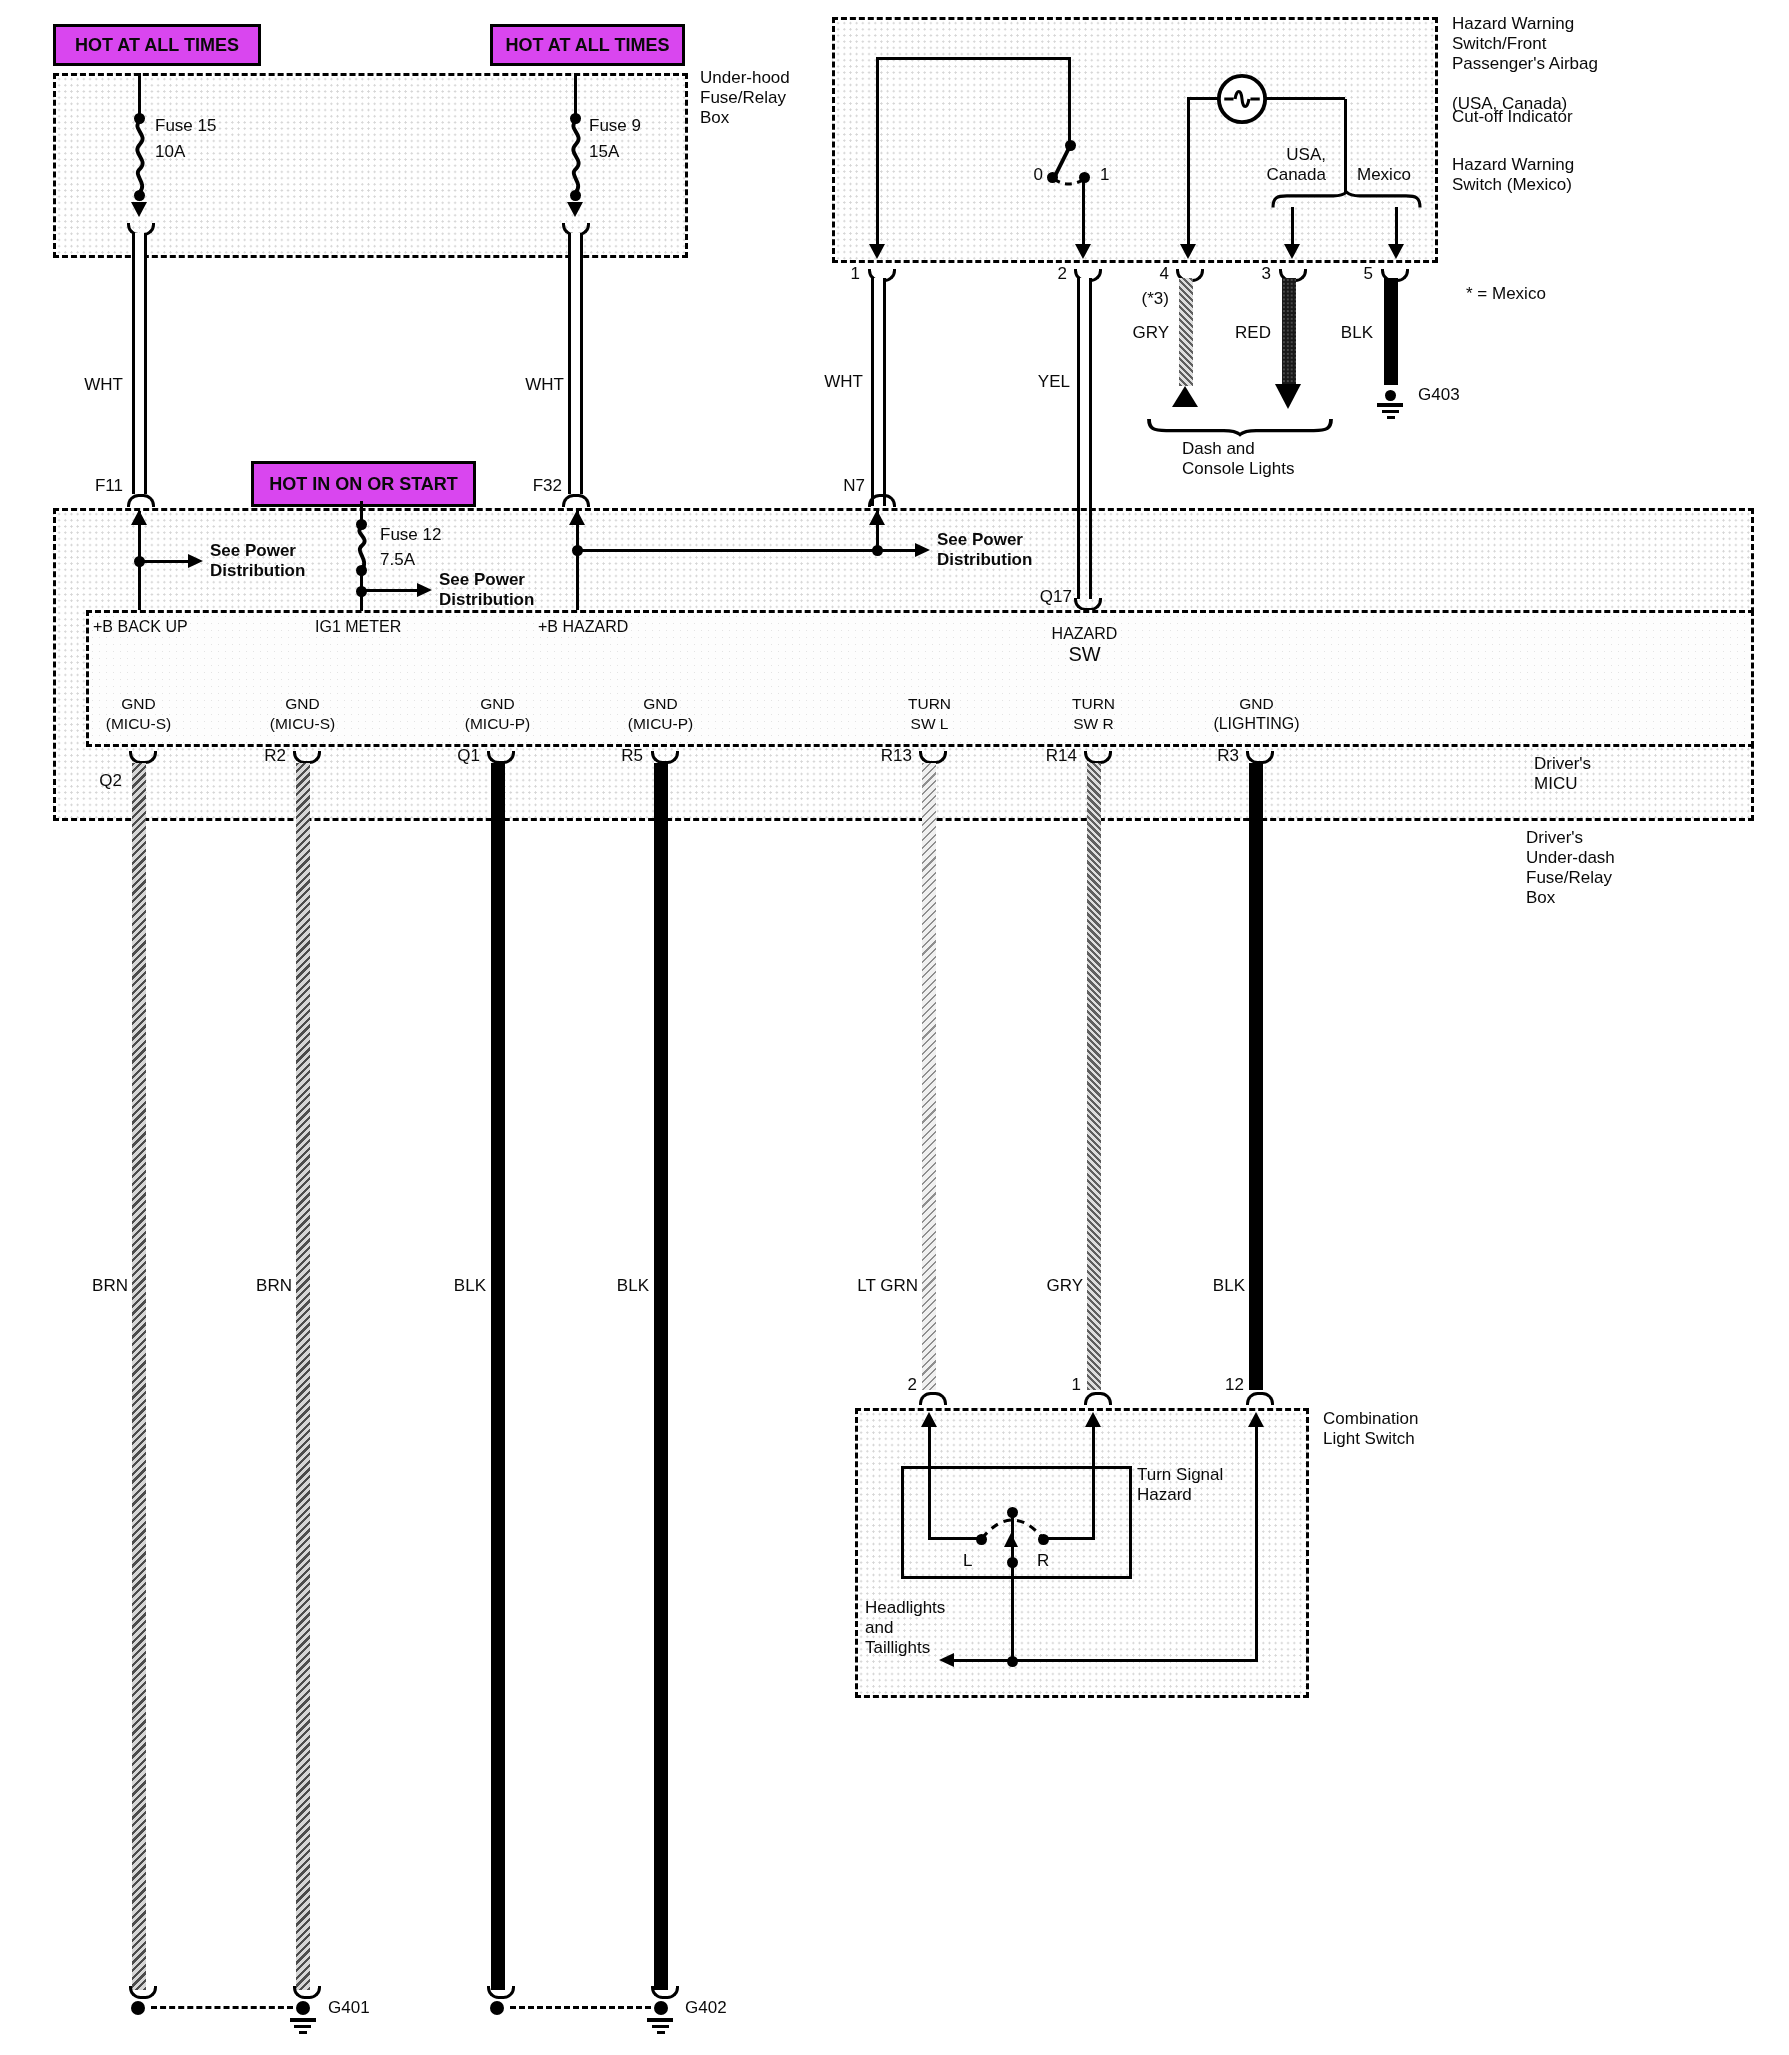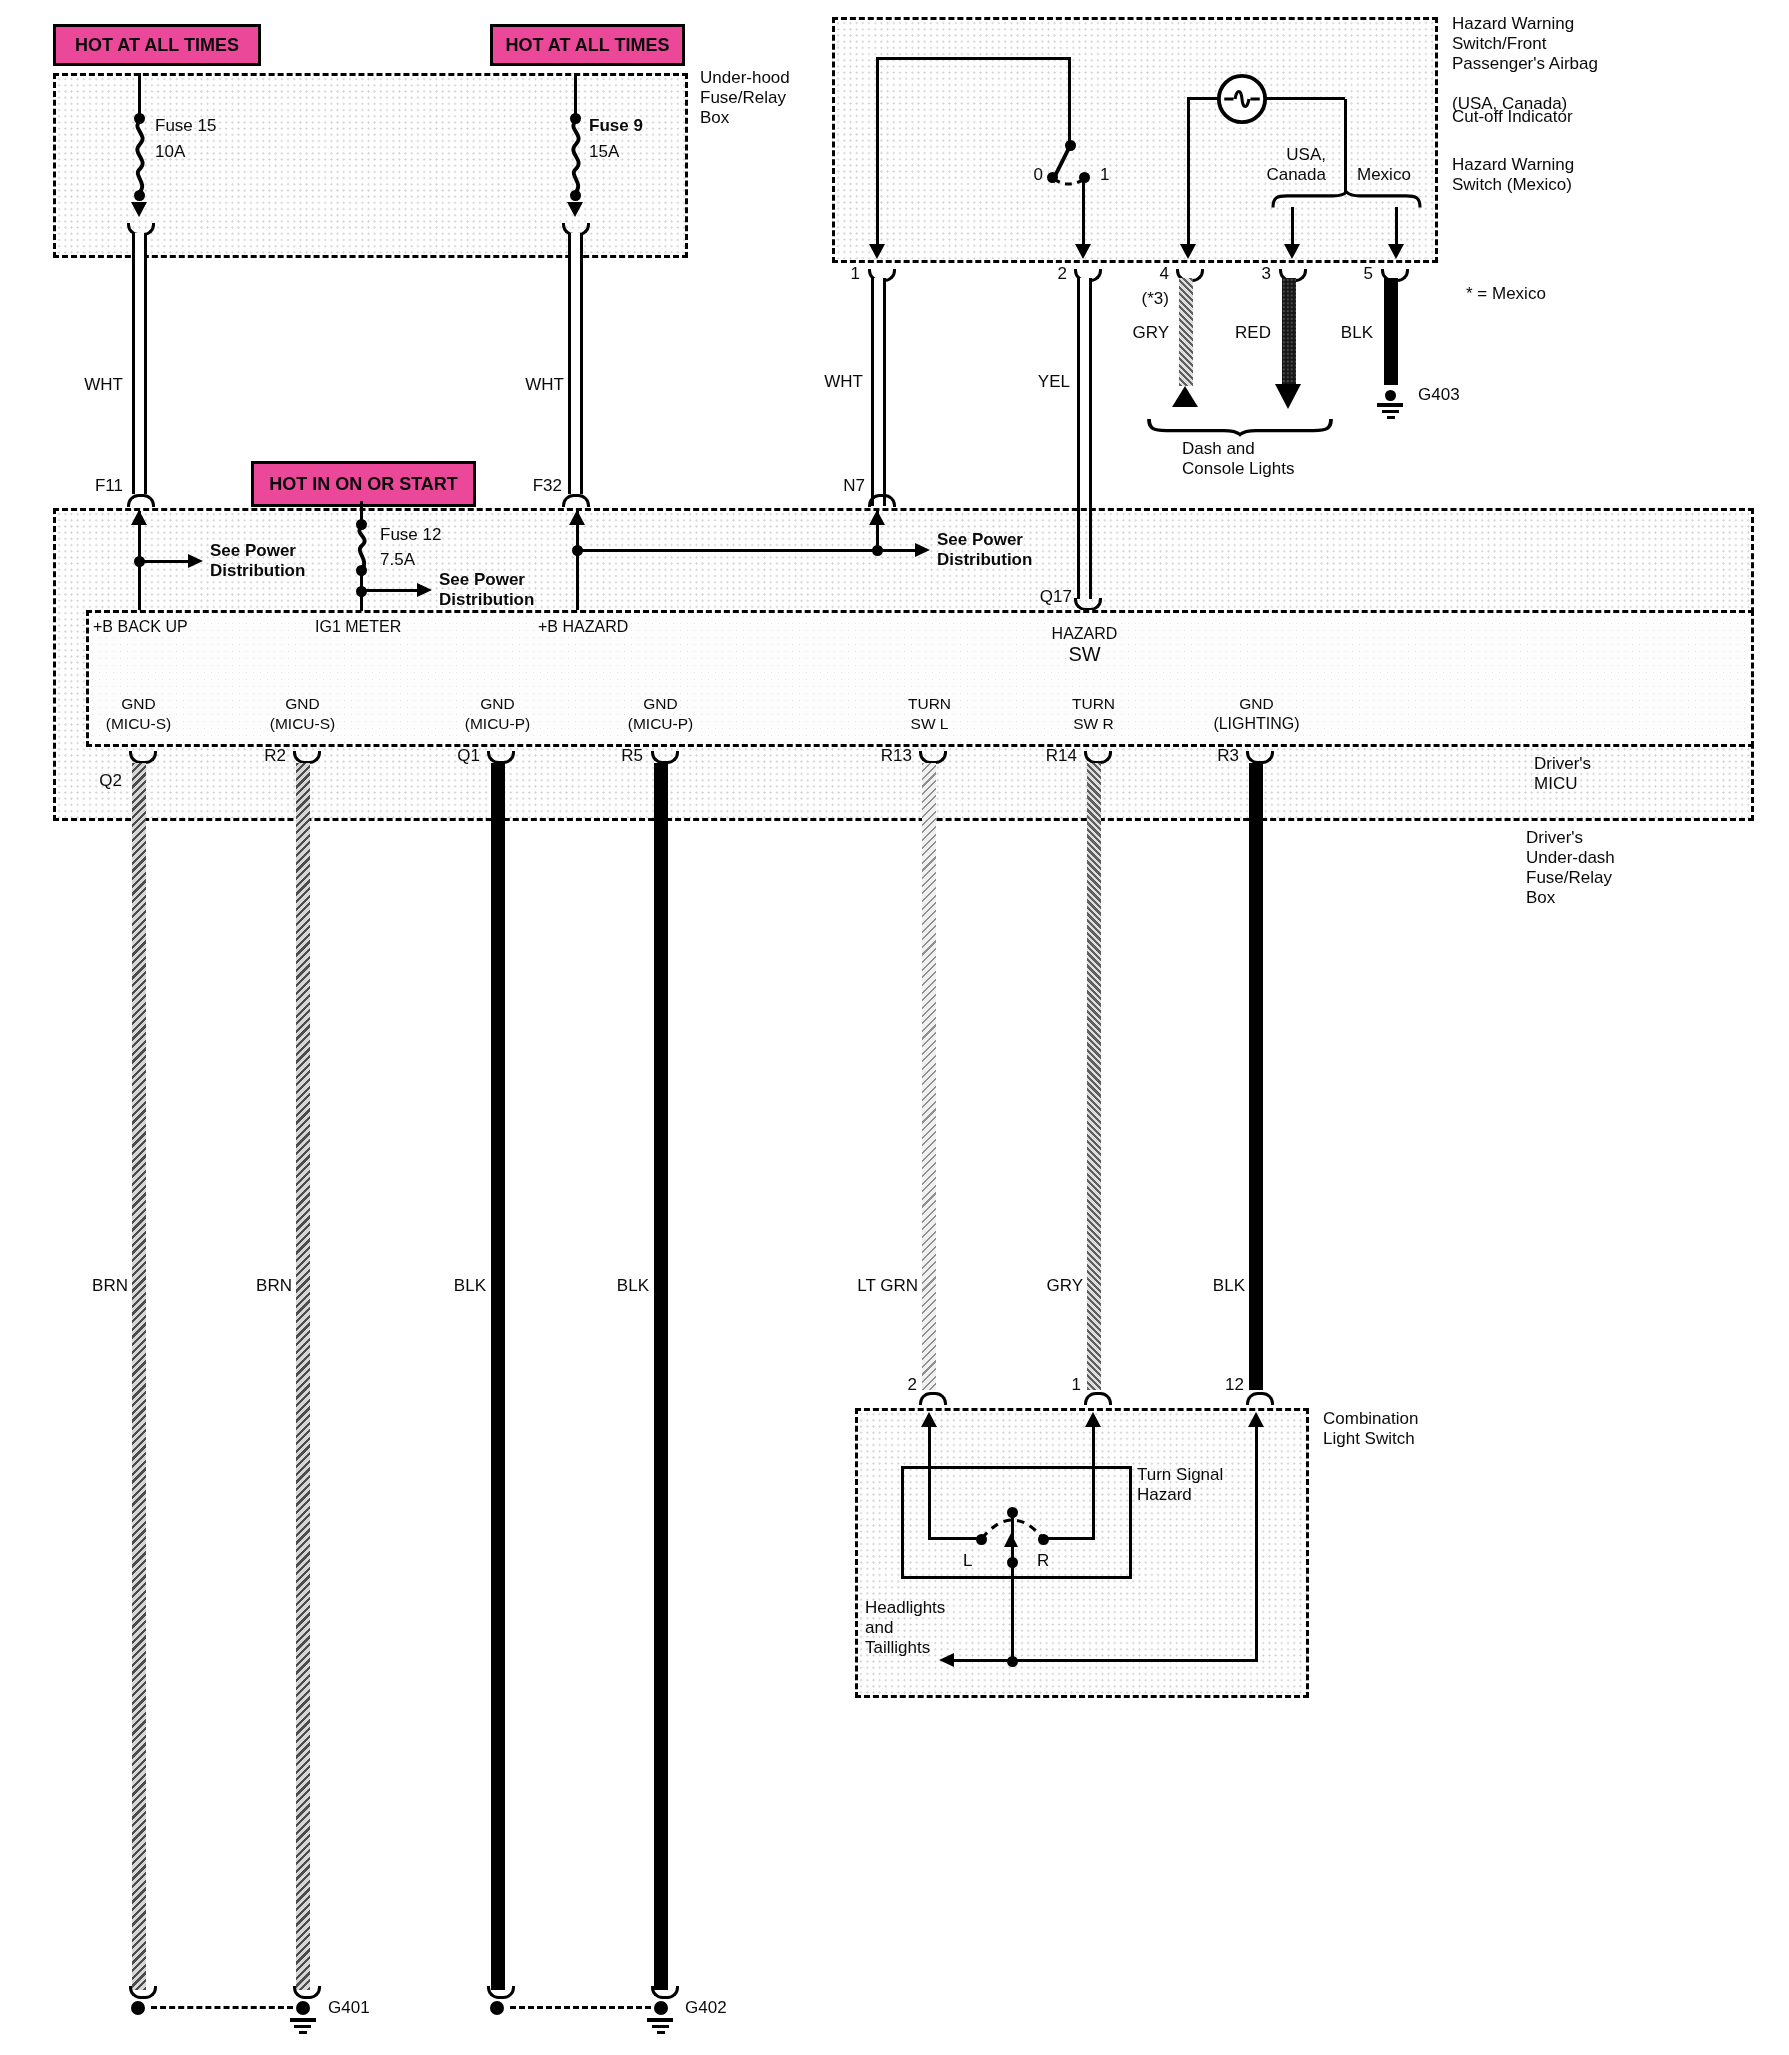--- a/index.html
+++ b/index.html
@@ -3,21 +3,21 @@
 <meta charset="utf-8">
 <style>
   html,body{margin:0;padding:0;background:#fff;}
   #page{position:relative;width:1789px;height:2056px;background:#ffffff;
         font-family:"Liberation Sans",sans-serif;color:#0a0a0a;overflow:hidden;}
   .abs{position:absolute;}
   .lbl{position:absolute;font-size:17px;line-height:20px;white-space:nowrap;color:#0a0a0a;}
   .bold{font-weight:bold;}
   .ctr{text-align:center;}
   .rt{text-align:right;}
-  .hdrbox{position:absolute;border:3.1px solid #000;background:#ec4899;display:flex;
+  .hdrbox{position:absolute;border:3.1px solid #000;background:#d946ef;display:flex;
           align-items:center;justify-content:center;font-size:18px;font-weight:bold;}
   .dashbox{position:absolute;border:3.9px dashed #000;}
   .stip{background-image:radial-gradient(rgba(0,0,0,0.16) 0.9px,transparent 1.1px);
         background-size:6.2px 6.2px;}
   .stip2{background-image:radial-gradient(rgba(0,0,0,0.10) 0.8px,transparent 0.9px);
         background-size:7px 7px;}
   .vline{position:absolute;width:3.1px;background:#000;}
   .hline{position:absolute;height:3.1px;background:#000;}
   .hdash{position:absolute;height:0;border-top:3.9px dashed #000;}
   .dot{position:absolute;width:10.8px;height:10.8px;background:#000;border-radius:50%;}
@@ -70,21 +70,21 @@
   <div class="lbl" style="left:155px;top:116px;">Fuse 15</div>
   <div class="lbl" style="left:155px;top:142px;">10A</div>
 
   <div class="vline" style="left:574px;top:73px;height:43px;"></div>
   <div class="dot" style="left:570px;top:113px;"></div>
   <svg style="left:566px;top:121px;" width="20" height="71" viewBox="0 0 26 92">
       <path d="M13 0 C 1 10, 25 18, 13 30 C 1 42, 25 50, 13 62 C 3 70, 23 80, 13 92" fill="none" stroke="#000" stroke-width="5"></path>
     </svg>
   <div class="dot" style="left:570px;top:190px;"></div>
   <div class="adn" style="left:567px;top:202px;"></div>
-  <div class="lbl" style="left:589px;top:116px;font-weight:bold;">Fuse 9</div>
+  <div class="lbl" style="left:589px;top:116px;">Fuse 9</div>
   <div class="lbl" style="left:589px;top:142px;">15A</div>
 
   <div class="cup" style="left:127px;top:223px;"></div>
   <div class="wire wwht" style="left:132px;top:233px;height:261px;"></div>
   <div class="cap" style="left:127px;top:494px;"></div>
   <div class="cup" style="left:562px;top:223px;"></div>
   <div class="wire wwht" style="left:568px;top:233px;height:261px;"></div>
   <div class="cap" style="left:562px;top:494px;"></div>
   <div class="lbl rt" style="right:1666px;top:375px;">WHT</div>
   <div class="lbl rt" style="right:1225px;top:375px;">WHT</div>

